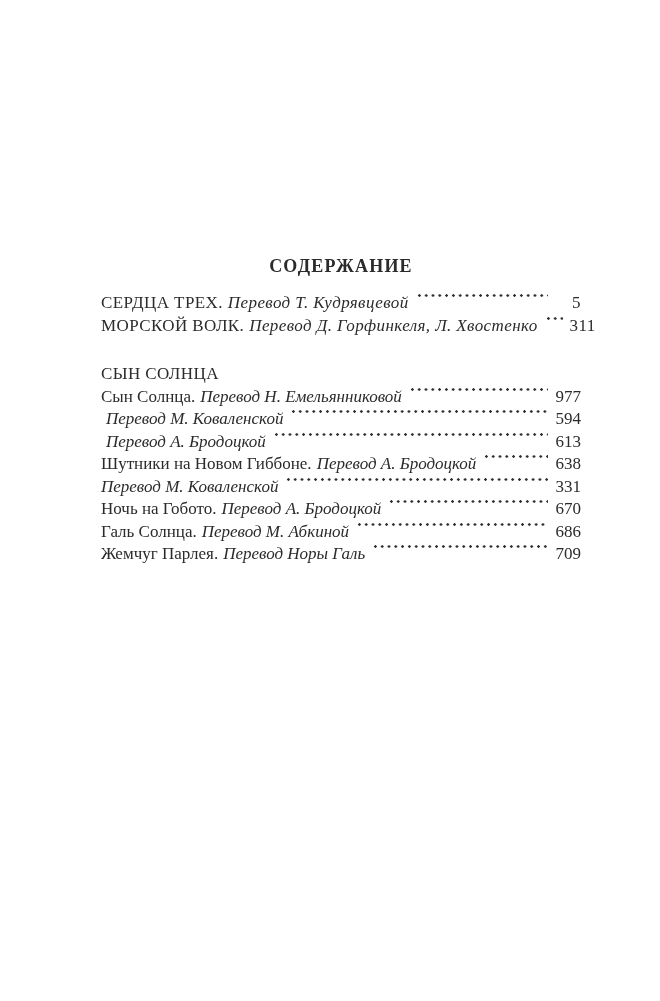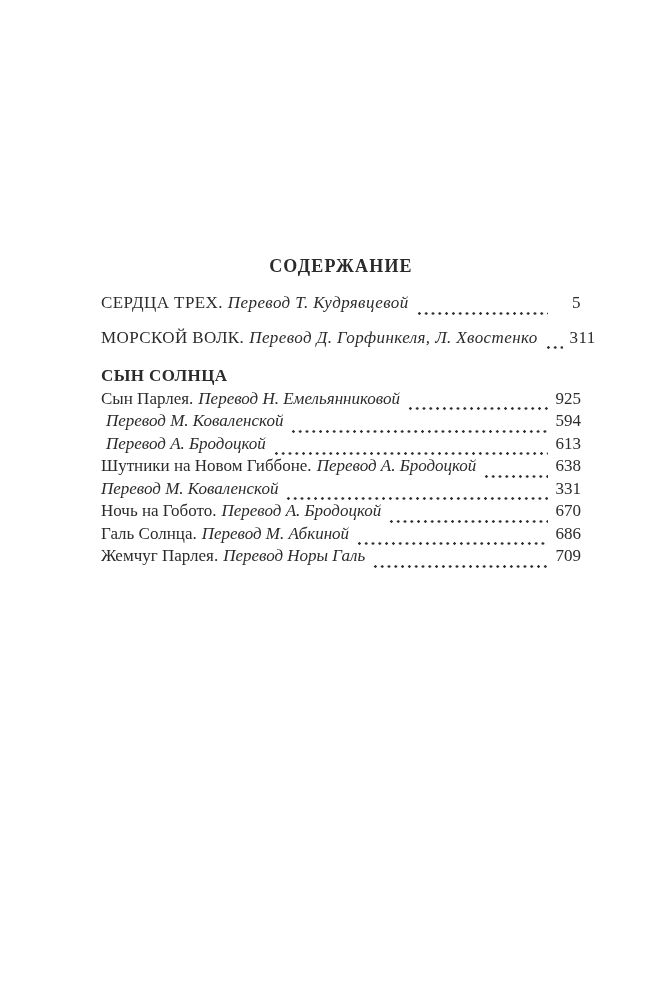--- a/index.html
+++ b/index.html
@@ -25,27 +25,27 @@
   .toc-title {
     margin: 0 0 13px 0;
     font-size: 18px;
     line-height: 26px;
     font-weight: bold;
     text-align: center;
     letter-spacing: 1.2px;
   }
   .row {
     display: flex;
-    align-items: flex-end;
+    align-items: flex-start;
     font-size: 17px;
     line-height: 22.5px;
     white-space: nowrap;
   }
-  .row.sp-lg { margin-top: 12px; }
-  .row.sp-md { margin-top: 16px; font-weight: bold; }
+  .row.sp-lg { }
+  .row.sp-md { margin-top: 26px; }
   .caps { letter-spacing: 0.4px; }
   .t { flex: 0 0 auto; }
   .tr {
     flex: 0 0 auto;
     font-style: italic;
     margin-left: 5px;
   }
   .tr.ml0 { margin-left: 0; }
   .dots {
     flex: 1 1 auto;
@@ -83,24 +83,24 @@
       <span class="tr">Перевод Д. Горфинкеля, Л. Хвостенко</span>
       <span class="dots"></span>
       <span class="num">311</span>
     </div>
 
     <div class="row caps sp-md">
       <span class="t">СЫН СОЛНЦА</span>
     </div>
 
     <div class="row">
-      <span class="t">Сын Парлея.</span>
+      <span class="t">Сын Солнца.</span>
       <span class="tr">Перевод Н. Емельянниковой</span>
       <span class="dots"></span>
-      <span class="num">925</span>
+      <span class="num">977</span>
     </div>
 
     <div class="row">
       <span class="tr">Перевод М. Коваленской</span>
       <span class="dots"></span>
       <span class="num">594</span>
     </div>
 
     <div class="row">
       <span class="tr">Перевод А. Бродоцкой</span>

